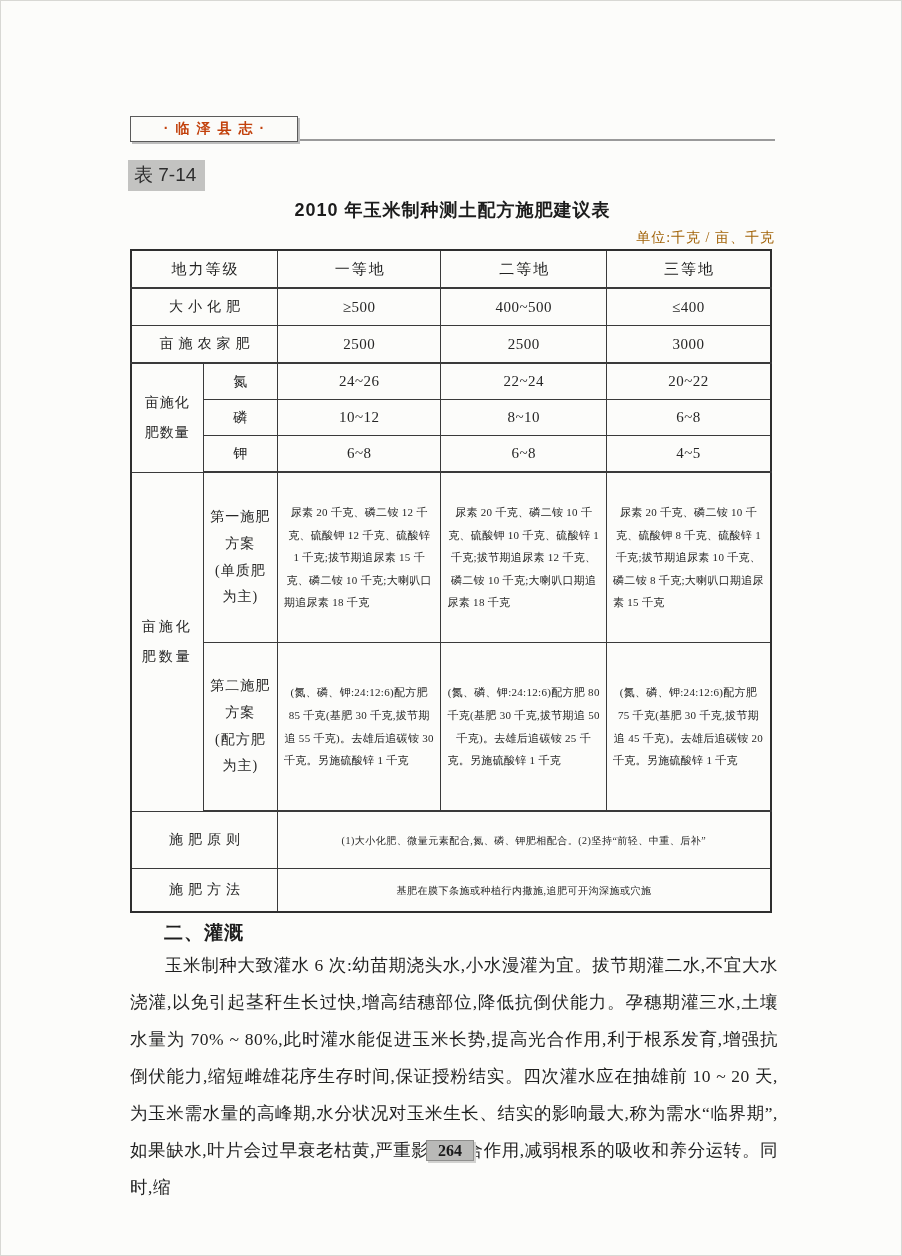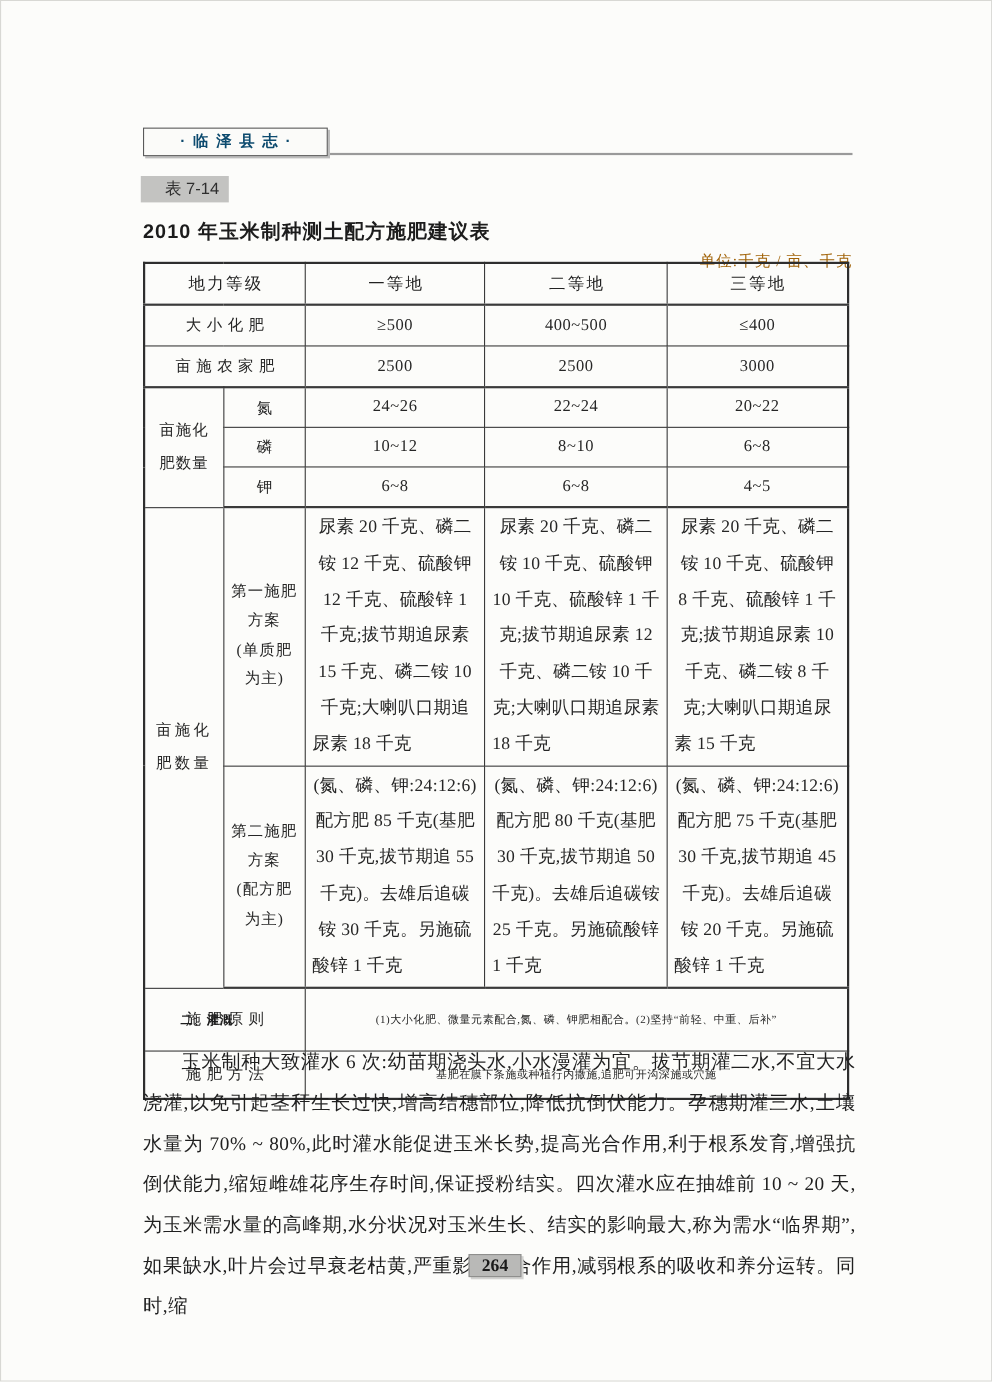--- a/index.html
+++ b/index.html
@@ -17,46 +17,47 @@
     position:absolute;left:130px;top:139px;width:645px;height:0;
     border-top:2px solid #9a9a9a;
   }
   .runhead-box{
     position:absolute;left:130px;top:116px;width:166px;height:24px;
     background:#fbfbf9;
     border:1.5px solid #5a5a5a;
     box-shadow:2px 2px 0 #bdbdbd;
     display:flex;align-items:center;justify-content:center;
     font-family:"Liberation Sans","DejaVu Sans",sans-serif;
-    font-size:14px;font-weight:bold;color:#0c4a6e;
+    font-size:14px;font-weight:bold;color:#c2410c;
     letter-spacing:7px;text-indent:7px;
   }
   
   .tab-label{
     position:absolute;left:128px;top:160px;
     background:#c3c3c1;
-    padding:2px 9px 3px 22px;
-    font-family:"Liberation Sans","DejaVu Sans",sans-serif;
-    font-size:15px;color:#2e2e2e;
+    padding:2px 9px 3px 6px;
+    font-family:"Liberation Sans","DejaVu Sans",sans-serif;
+    font-size:19px;color:#2e2e2e;
   }
   .doc-title{
     position:absolute;left:130px;top:198px;width:645px;
+    text-align:center;
     font-family:"Liberation Sans","DejaVu Sans",sans-serif;
     font-size:18px;font-weight:bold;color:#1c1c1c;
     letter-spacing:1px;
   }
   .unit-note{
     position:absolute;left:130px;top:229px;width:645px;
     text-align:right;
     font-size:14px;color:#a16207;
     letter-spacing:1px;
   }
   
   table.fert{
-    position:absolute;left:130px;top:238px;
+    position:absolute;left:130px;top:249px;
     width:642px;
     border-collapse:collapse;table-layout:fixed;
     font-size:14px;color:#262626;
   }
   table.fert td{
     border:1px solid #3a3a3a;
     padding:2px 6px;
     text-align:center;vertical-align:middle;
     background:transparent;
   }
@@ -68,36 +69,36 @@
     font-size:15px;letter-spacing:2px;text-indent:2px;color:#222;
     height:32px;
   }
   .numcell{font-size:15px;letter-spacing:0.5px;height:31px;}
   .groupcell{letter-spacing:3px;}
   .plan-label{
     white-space:pre-line;line-height:1.9;letter-spacing:1px;
   }
   .longcell{
     text-align:justify;text-align-last:left;
-    font-size:16px;line-height:2.05;
+    font-size:11px;line-height:2.05;
     padding:8px 8px 6px 9px;
     letter-spacing:0.3px;
   }
   .widecell{
     text-align:left;font-size:10px;line-height:1.9;
     padding:6px 10px;letter-spacing:0.5px;
   }
   .h-target td{height:32px;}
   .h-manure td{height:32px;}
   .h-plan td{vertical-align:middle;}
   
   .sec-heading{
     position:absolute;left:164px;top:920px;
     font-family:"Liberation Sans","DejaVu Sans",sans-serif;
-    font-size:11px;font-weight:bold;color:#1d1d1d;
+    font-size:19px;font-weight:bold;color:#1d1d1d;
     letter-spacing:1px;
     text-align:right;
   }
   .body-par{
     position:absolute;left:130px;top:947px;width:648px;
     font-size:17.5px;line-height:37px;
     text-align:justify;color:#1f1f1f;
     text-indent:2em;letter-spacing:0.5px;
     margin:0;
   }

